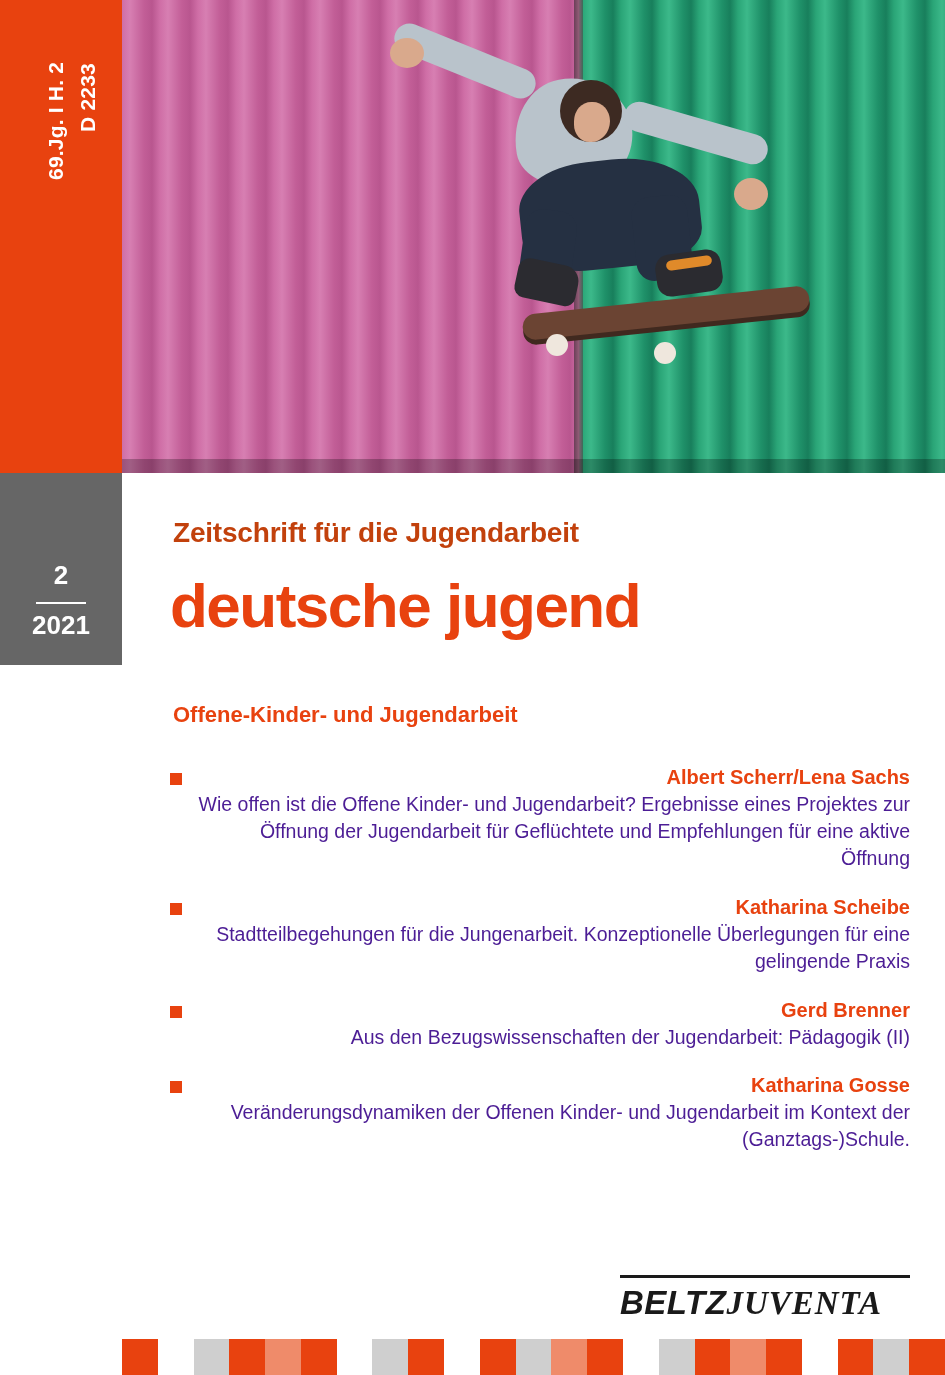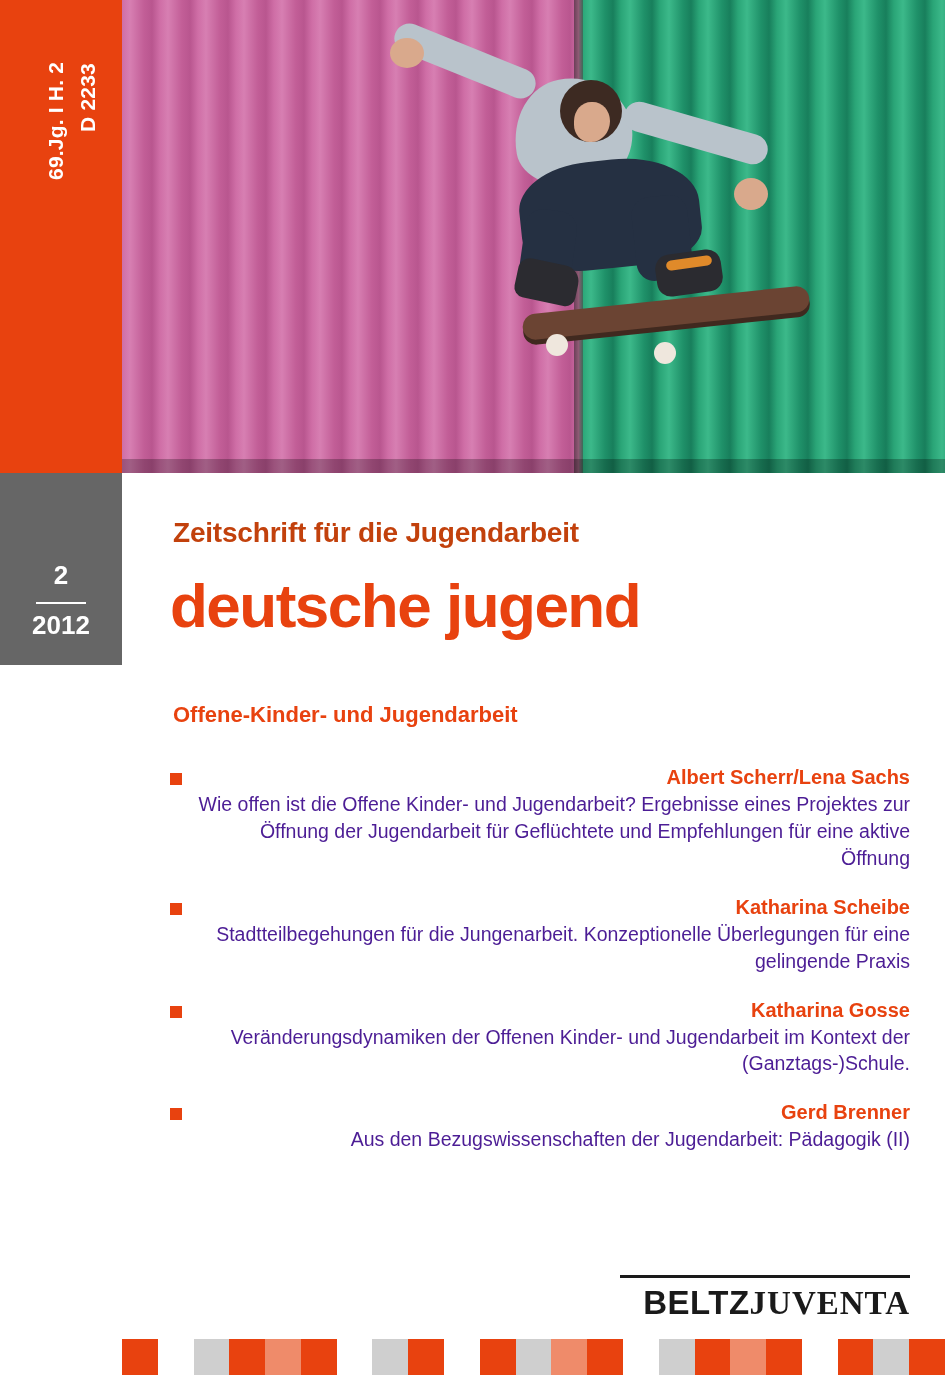--- a/index.html
+++ b/index.html
@@ -319,21 +319,21 @@
     font-size: 19.5px;
     color: #4c1d95;
     line-height: 1.38;
   }
 
   
   .publisher {
     position: absolute;
     right: 35px;
     top: 1275px;
-    text-align: right;
+    font-style: italic;
   }
   .publisher .rule {
     width: 290px;
     height: 3px;
     background: #1a1a1a;
     margin-left: auto;
     margin-bottom: 6px;
   }
   .publisher .name {
     font-size: 33px;
@@ -368,21 +368,21 @@
   <div class="spine-orange">
     <div class="spine-orange-text">
       <div class="vert-text vert-line1">69.Jg. I H. 2</div>
       <div class="vert-text vert-line2">D 2233</div>
     </div>
   </div>
 
   <div class="spine-gray"></div>
   <div class="spine-issue">2</div>
   <div class="spine-rule"></div>
-  <div class="spine-year">2012</div>
+  <div class="spine-year">2021</div>
 
   <div class="photo">
     <div class="wall-pink"></div>
     <div class="wall-green"></div>
     <div class="seam"></div>
     <div class="sk sk-arm-l"></div>
     <div class="sk sk-hand-l"></div>
     <div class="sk sk-torso"></div>
     <div class="sk sk-arm-r"></div>
     <div class="sk sk-hand-r"></div>
@@ -413,28 +413,28 @@
     </div>
 
     <div class="entry">
       <div class="bullet"></div>
       <div class="author">Katharina Scheibe</div>
       <div class="title">Stadtteilbegehungen für die Jungenarbeit. Konzeptionelle Überlegungen für eine gelingende Praxis</div>
     </div>
 
     <div class="entry">
       <div class="bullet"></div>
+      <div class="author">Gerd Brenner</div>
+      <div class="title">Aus den Bezugswissenschaften der Jugendarbeit: Pädagogik (II)</div>
+    </div>
+
+    <div class="entry">
+      <div class="bullet"></div>
       <div class="author">Katharina Gosse</div>
       <div class="title">Veränderungsdynamiken der Offenen Kinder- und Jugendarbeit im Kontext der (Ganztags-)Schule.</div>
-    </div>
-
-    <div class="entry">
-      <div class="bullet"></div>
-      <div class="author">Gerd Brenner</div>
-      <div class="title">Aus den Bezugswissenschaften der Jugendarbeit: Pädagogik (II)</div>
     </div>
 
   </div>
 
   <div class="publisher">
     <div class="rule"></div>
     <div class="name">
       <span>BELTZ</span><span class="juventa">JUVENTA</span>
     </div>
   </div>

